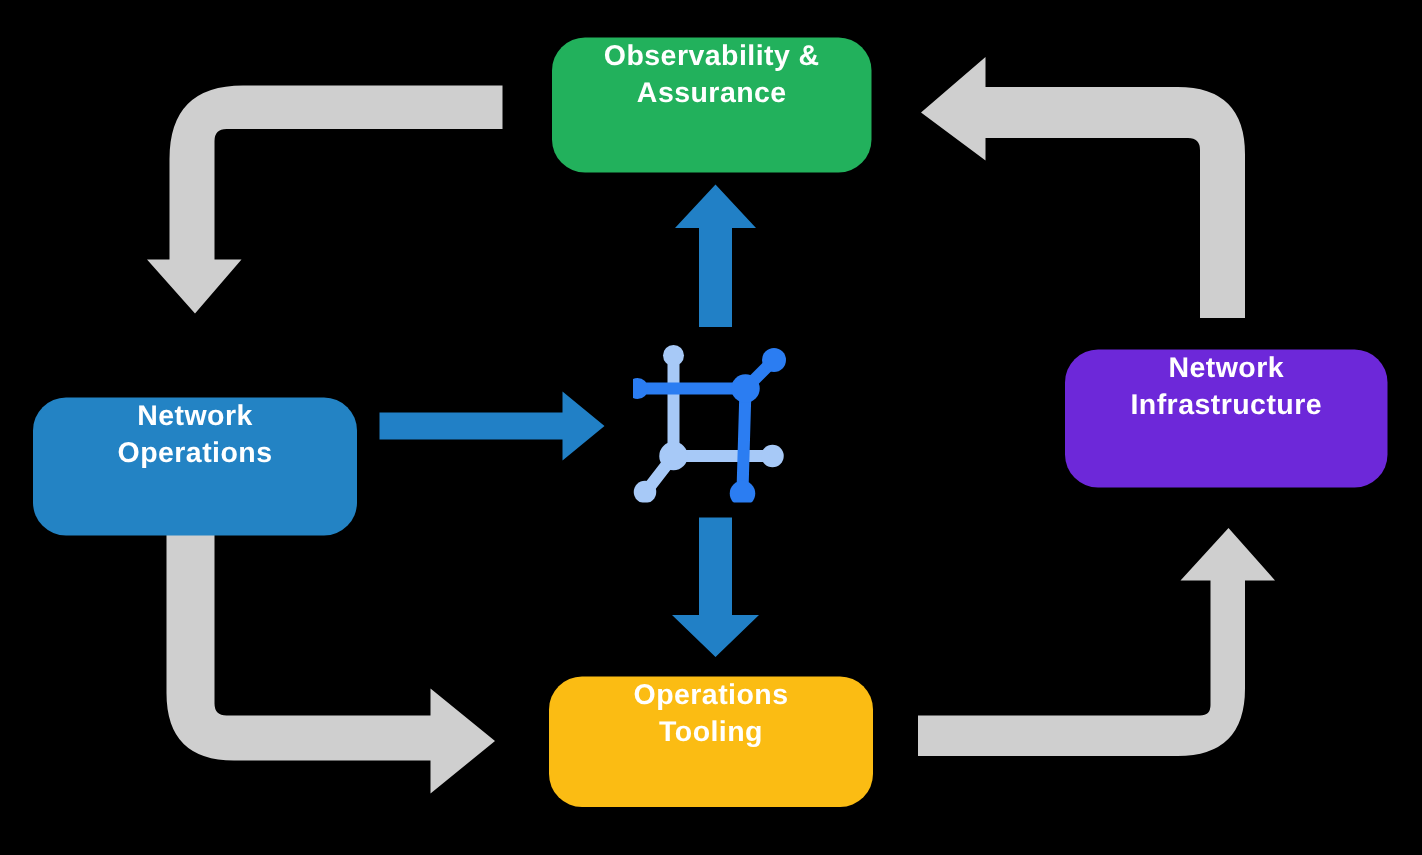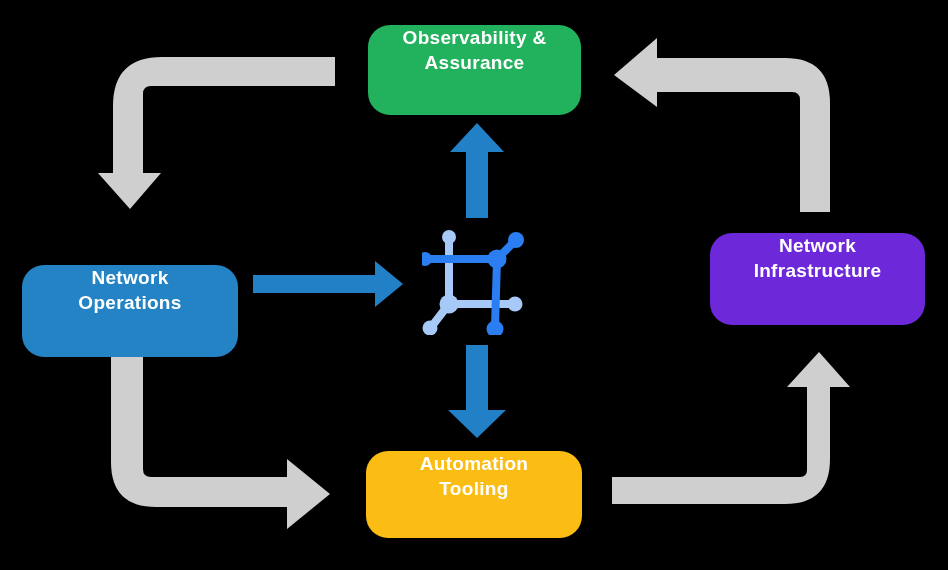--- a/index.html
+++ b/index.html
@@ -46,21 +46,21 @@
 
   <div class="node node-left" style="background: rgb(35, 131, 196);">
     <span>Network Operations</span>
   </div>
 
   <div class="node node-right" style="background: #6d28d9;">
     <span>Network Infrastructure</span>
   </div>
 
   <div class="node node-bottom" style="background: rgb(251, 188, 19);">
-    <span>Automation Tooling</span>
+    <span>Operations Tooling</span>
   </div>
 
   <svg class="center-icon" viewBox="0 0 108 108">
 
     <g stroke-linecap="round" fill="none" stroke-width="8" stroke="#A7C9F7">
       <line x1="27" y1="12" x2="27" y2="77"></line>
       <line x1="27" y1="77" x2="91" y2="77"></line>
       <line x1="27" y1="77" x2="10" y2="99"></line>
     </g>
     <g stroke="none" fill="#A7C9F7">

